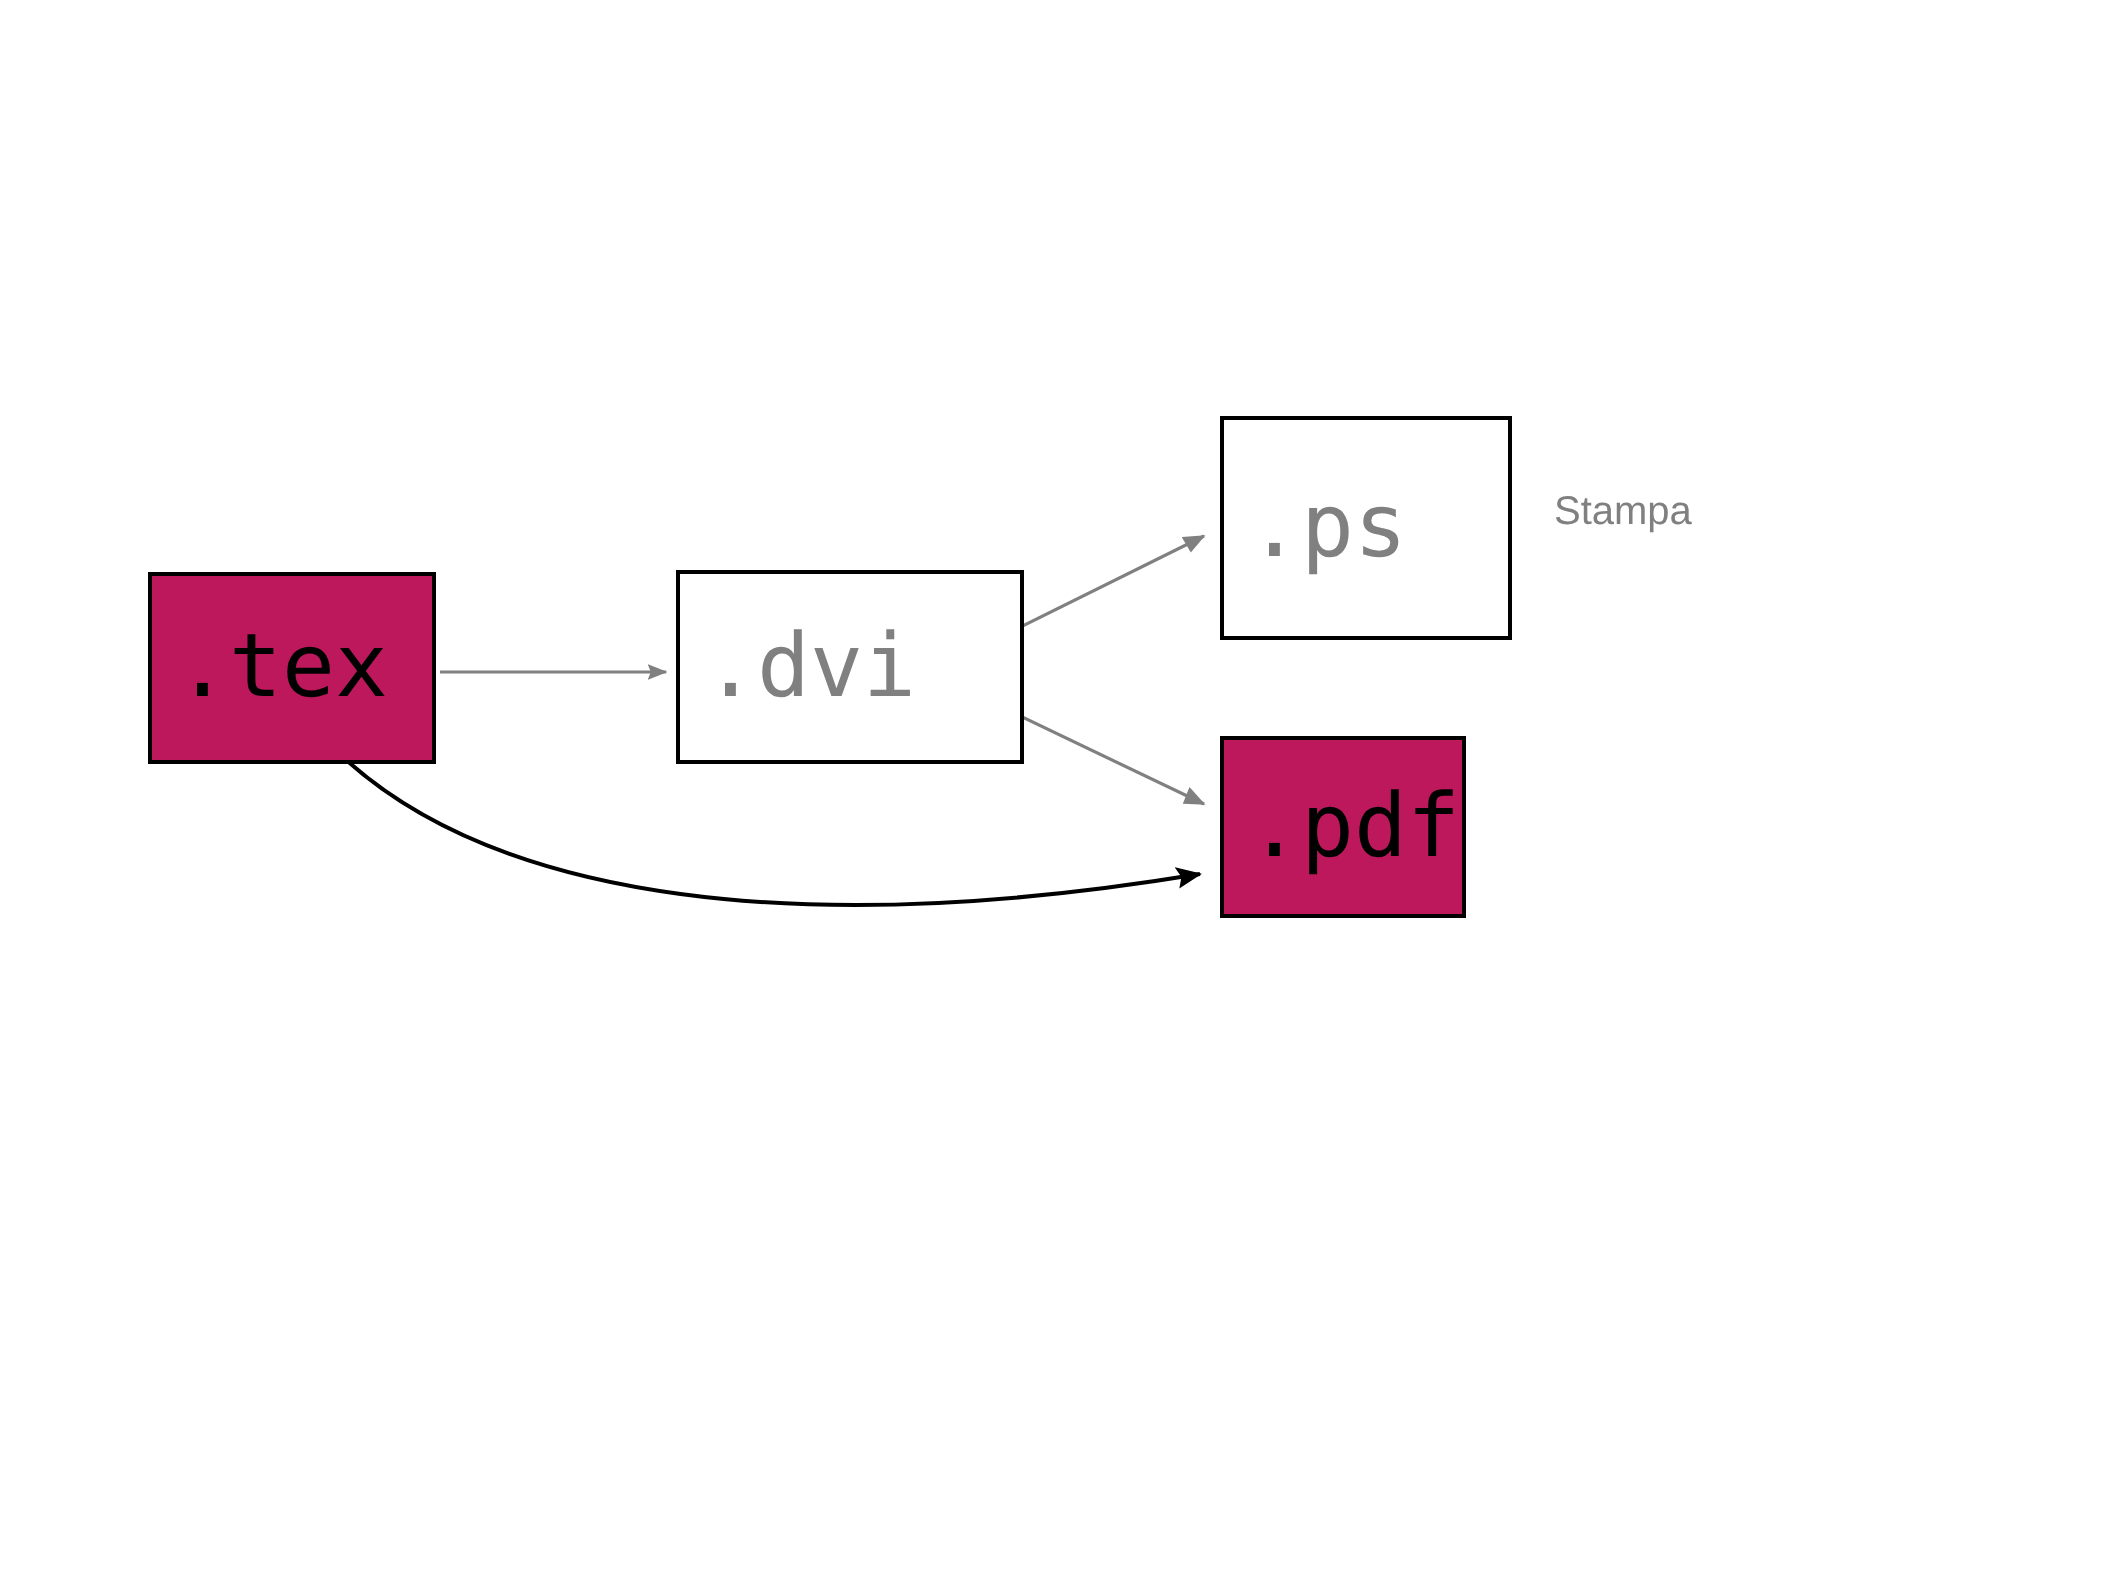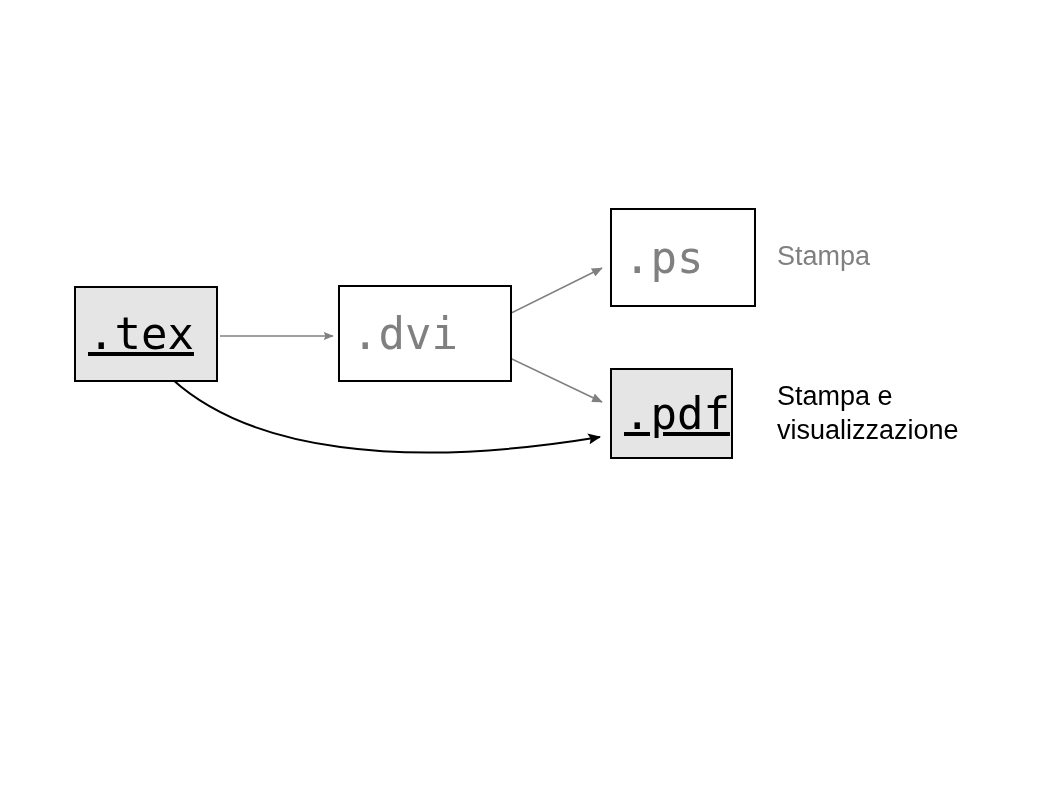--- a/index.html
+++ b/index.html
@@ -26,45 +26,44 @@
   }
   .node-box {
     position: absolute;
     box-sizing: border-box;
     border: 2px solid #000000;
     display: flex;
     align-items: center;
     padding-left: 12px;
   }
   .node-box.filled {
-    background: #e5e5e5;
-    text-decoration: underline;
+    background: #be185d;
   }
   .node-box.plain {
     background: #ffffff;
   }
   .node-label {
     font-family: "DejaVu Sans Mono", monospace;
     font-size: 44px;
     line-height: 1;
     letter-spacing: 0px;
     white-space: pre;
   }
   .node-label.dark { color: #000000; }
   .node-label.gray { color: #808080; }
 
   #box-tex   { left: 74px;  top: 286px; width: 144px; height: 96px; }
   #box-dvi   { left: 338px; top: 285px; width: 174px; height: 97px; }
-  #box-ps    { left: 610px; top: 208px; width: 146px; height: 99px; }
+  #box-ps    { left: 610px; top: 208px; width: 146px; height: 112px; }
   #box-pdf   { left: 610px; top: 368px; width: 123px; height: 91px; }
 
   .side-label {
     position: absolute;
     font-family: "Liberation Sans", sans-serif;
-    font-size: 27px;
+    font-size: 20px;
     line-height: 34px;
     white-space: pre-line;
   }
   .side-label.gray { color: #808080; }
   .side-label.dark { color: #000000; }
 
   #label-stampa      { left: 777px; top: 239px; }
   #label-stampa-vis  { left: 777px; top: 379px; }
 </style>
 </head>
@@ -105,16 +104,14 @@
   <div class="node-box plain" id="box-ps">
     <span class="node-label gray">.ps</span>
   </div>
 
   <div class="node-box filled" id="box-pdf">
     <span class="node-label dark">.pdf</span>
   </div>
 
   <div class="side-label gray" id="label-stampa">Stampa</div>
 
-  <div class="side-label dark" id="label-stampa-vis">Stampa e
-visualizzazione</div>
 
 </div>
 
 </body></html>

